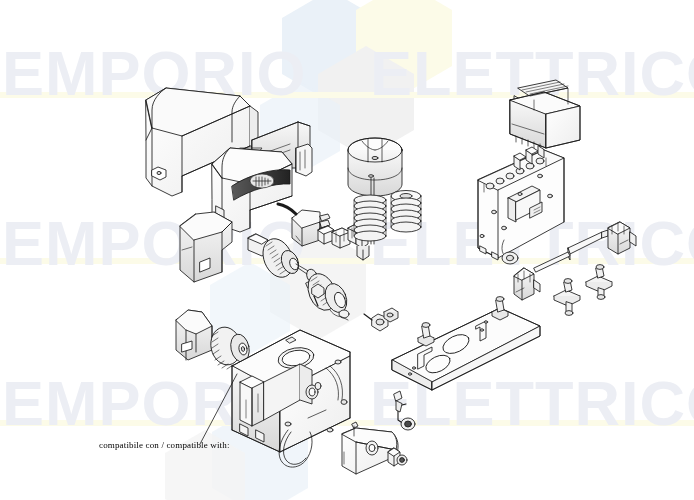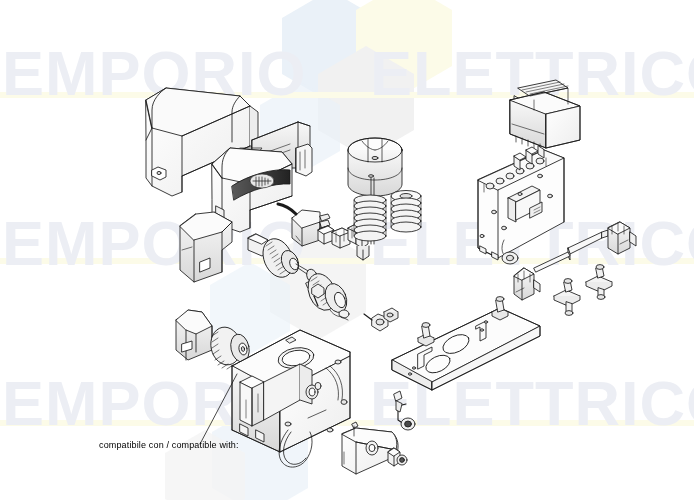--- a/index.html
+++ b/index.html
@@ -27,21 +27,21 @@
   #drawing-layer { z-index: 2; }
   #caption {
     position: absolute;
     left: 99px;
     top: 440px;
     z-index: 3;
     line-height: 11.5px;
     white-space: nowrap;
   }
   #caption div {
-    font-family: Liberation Sans, sans-serif;
+    font-family: Liberation Serif, serif;
     font-size: 9px;
     color: #000000;
     letter-spacing: 0.15px;
   }
   .wmtext {
     font-family: "Liberation Sans", sans-serif;
     font-weight: bold;
     font-size: 63px;
     letter-spacing: 1px;
   }

